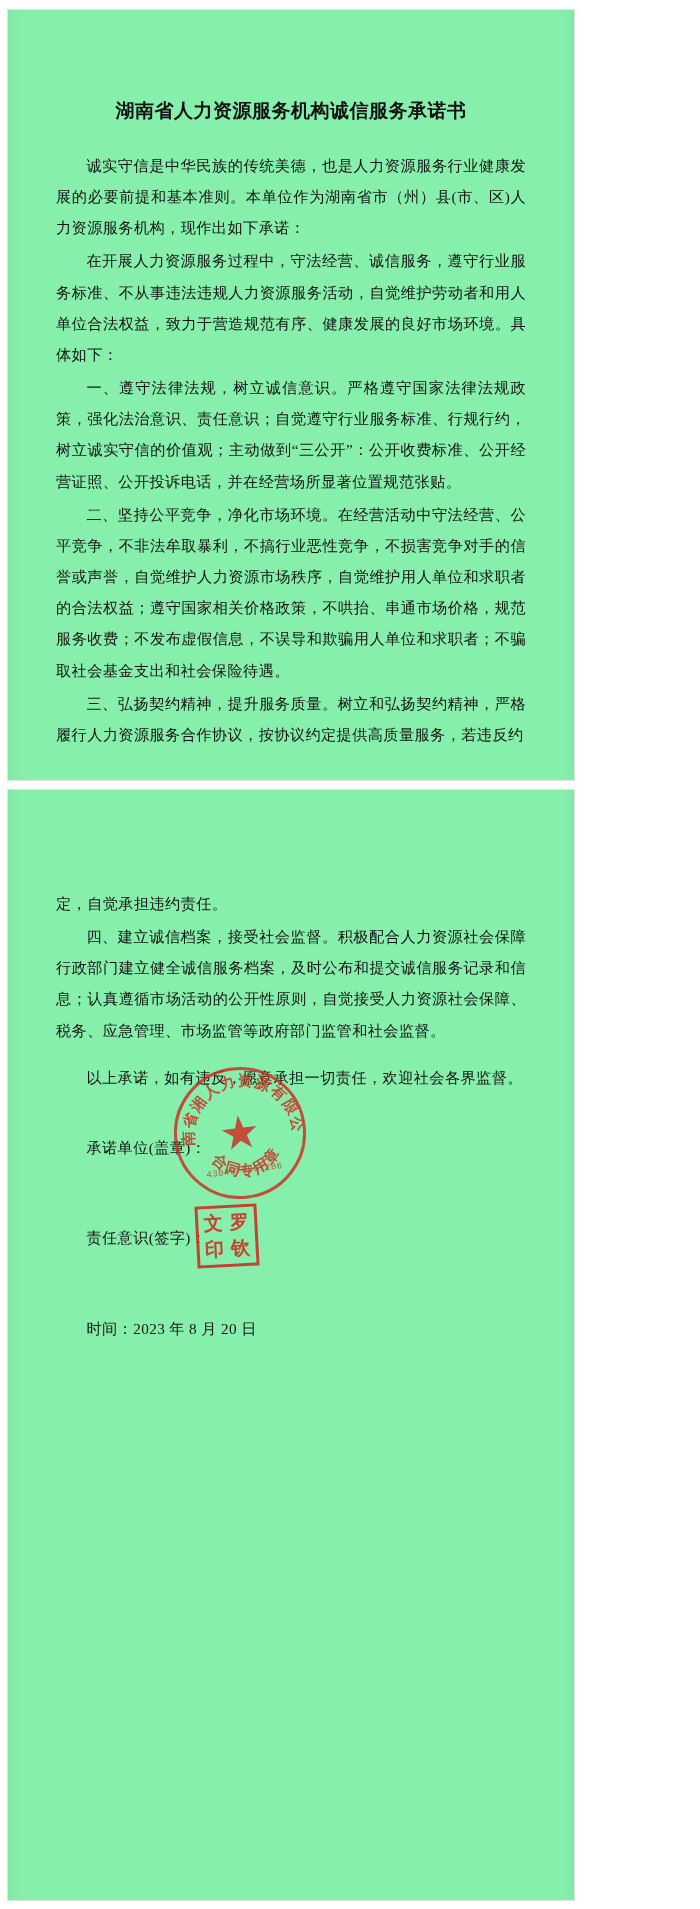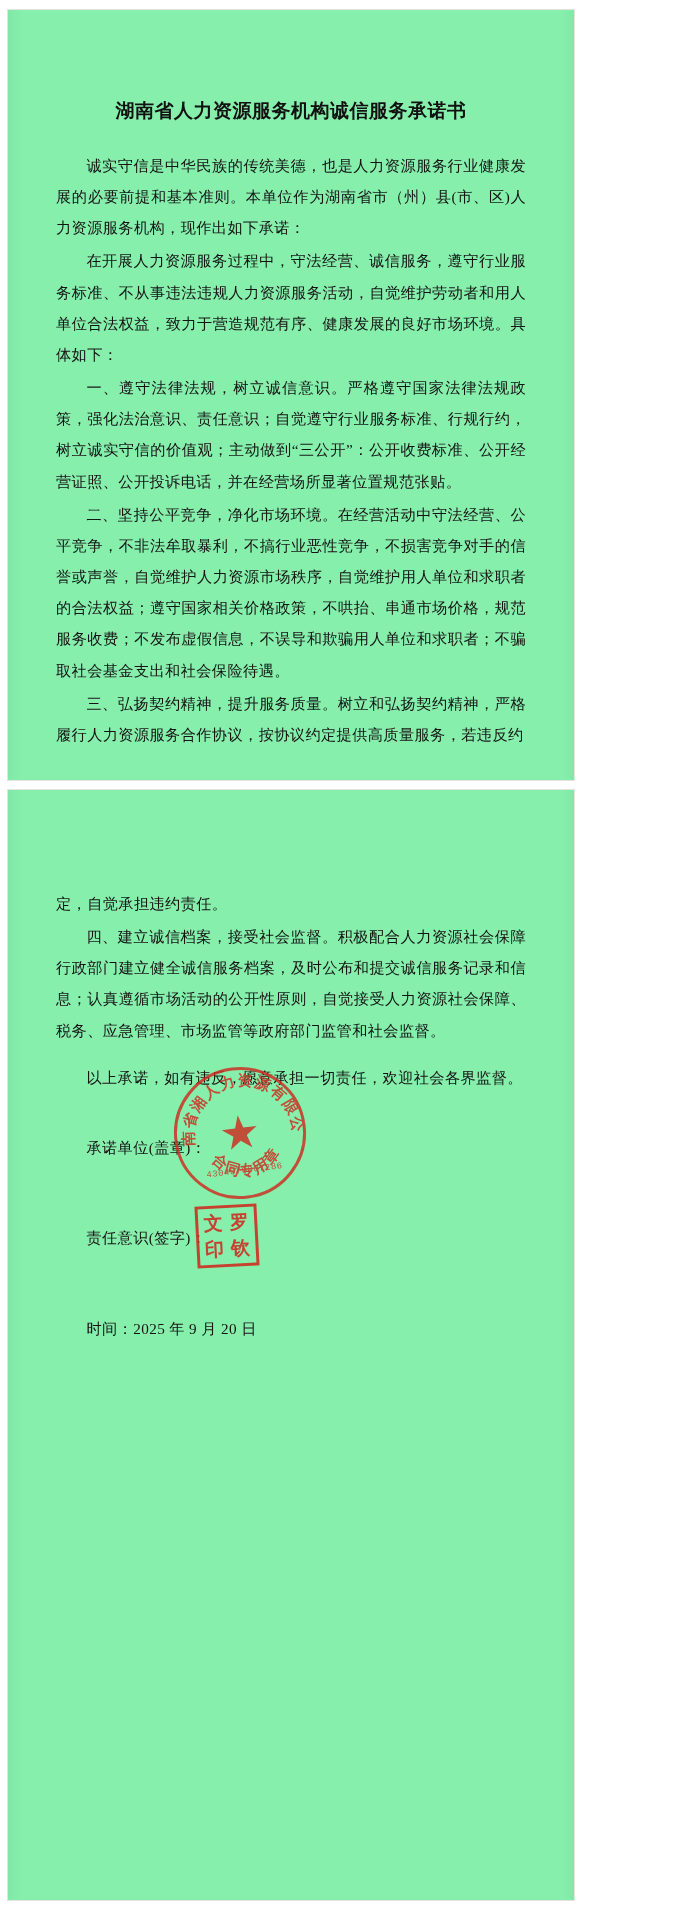--- a/index.html
+++ b/index.html
@@ -222,19 +222,19 @@
         <span>责任意识(签字)：</span>
 
         <div class="seal-square">
           <span>文</span>
           <span>罗</span>
           <span>印</span>
           <span>钦</span>
         </div>
       </div>
 
-      <div class="sig-line date">时间：2025 年 9 月 20 日</div>
+      <div class="sig-line date">时间：2023 年 8 月 20 日</div>
 
     </div>
 
   </div>
 
 </div>
 
 </body></html>

